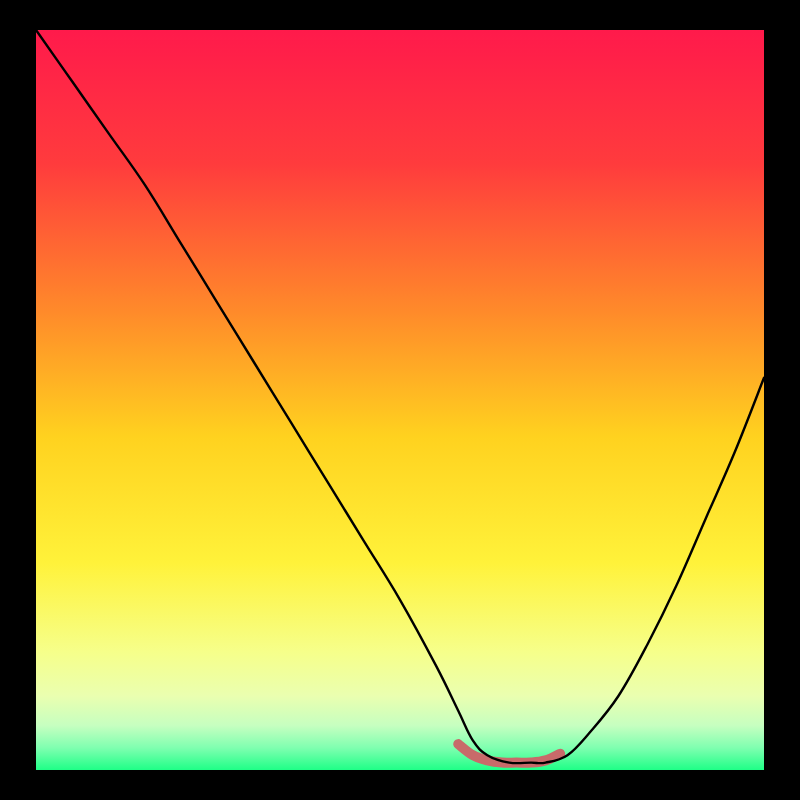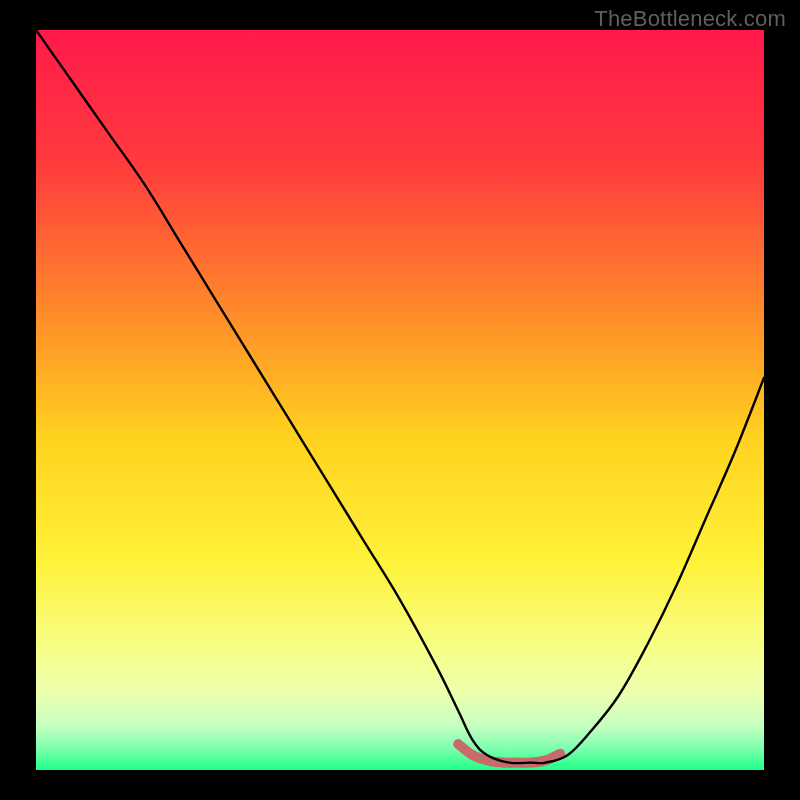--- a/index.html
+++ b/index.html
@@ -28,21 +28,20 @@
     z-index: 4;
   }
   svg {
     display: block;
   }
 </style>
 </head>
 <body>
 
 <div class="frame">
-  <div class="watermark">TheBottleneck.com</div>
 
   <svg id="chart-svg" width="800" height="800" viewBox="0 0 800 800">
     <defs>
       <linearGradient id="bgGrad" x1="0" y1="0" x2="0" y2="1">
           <stop offset="0%" stop-color="#ff1a4b"></stop>
           <stop offset="18%" stop-color="#ff3b3d"></stop>
           <stop offset="38%" stop-color="#ff8a2a"></stop>
           <stop offset="55%" stop-color="#ffd21f"></stop>
           <stop offset="72%" stop-color="#fff23a"></stop>
           <stop offset="84%" stop-color="#f6ff8a"></stop>

